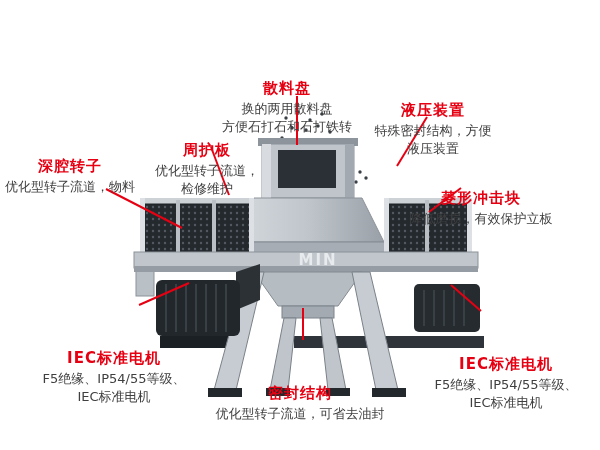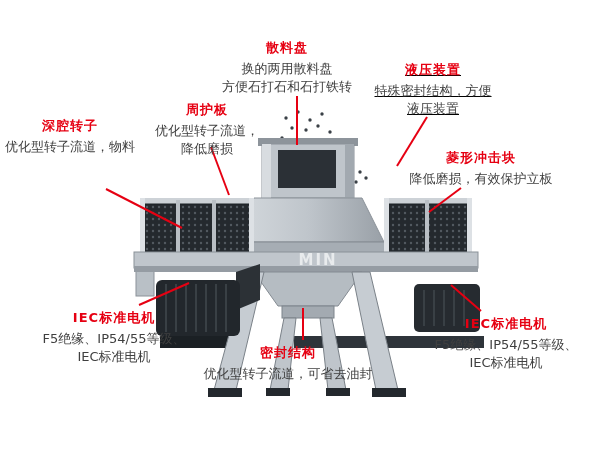--- a/index.html
+++ b/index.html
@@ -14,26 +14,27 @@
     position:absolute; left:0; top:0; width:600px; height:450px;
   }
   .annotation {
     position:absolute;
     transform:translateX(-50%);
     text-align:center;
     white-space:nowrap;
     z-index:2;
   }
   .annotation .title {
-    font-size:13px;
+    font-size:15px;
     font-weight:bold;
     color:#e60012;
     letter-spacing:1px;
     line-height:20px;
     margin-bottom:2px;
+    margin-top:40px;
   }
   .annotation .desc {
     font-size:13px;
     color:#3f3f3f;
     line-height:18px;
   }
 </style>
 </head>
 <body>
 
@@ -171,49 +172,49 @@
     <line x1="481" y1="311" x2="451" y2="285"></line>
   </g>
 </svg>
 
 <div class="annotation" style="left:287px; top:38px;">
   <div class="title">散料盘</div>
   <div class="desc">换的两用散料盘</div>
   <div class="desc">方便石打石和石打铁转</div>
 </div>
 
-<div class="annotation" style="left:433px; top:60px;text-decoration:underline;">
+<div class="annotation" style="left:433px; top:60px;">
   <div class="title">液压装置</div>
   <div class="desc">特殊密封结构，方便</div>
   <div class="desc">液压装置</div>
 </div>
 
 <div class="annotation" style="left:207px; top:100px;">
   <div class="title">周护板</div>
   <div class="desc">优化型转子流道，</div>
-  <div class="desc">降低磨损</div>
+  <div class="desc">检修维护</div>
 </div>
 
 <div class="annotation" style="left:70px; top:116px;font-family:Liberation Serif, serif;">
   <div class="title">深腔转子</div>
   <div class="desc">优化型转子流道，物料</div>
 </div>
 
 <div class="annotation" style="left:481px; top:148px;">
   <div class="title">菱形冲击块</div>
   <div class="desc">降低磨损，有效保护立板</div>
 </div>
 
 <div class="annotation" style="left:114px; top:308px;">
   <div class="title">IEC标准电机</div>
   <div class="desc">F5绝缘、IP54/55等级、</div>
   <div class="desc">IEC标准电机</div>
 </div>
 
-<div class="annotation" style="left:288px; top:343px;text-align:center;">
+<div class="annotation" style="left:300px; top:343px;text-align:center;">
   <div class="title">密封结构</div>
   <div class="desc">优化型转子流道，可省去油封</div>
 </div>
 
 <div class="annotation" style="left:506px; top:314px;">
   <div class="title">IEC标准电机</div>
   <div class="desc">F5绝缘、IP54/55等级、</div>
   <div class="desc">IEC标准电机</div>
 </div>
 

